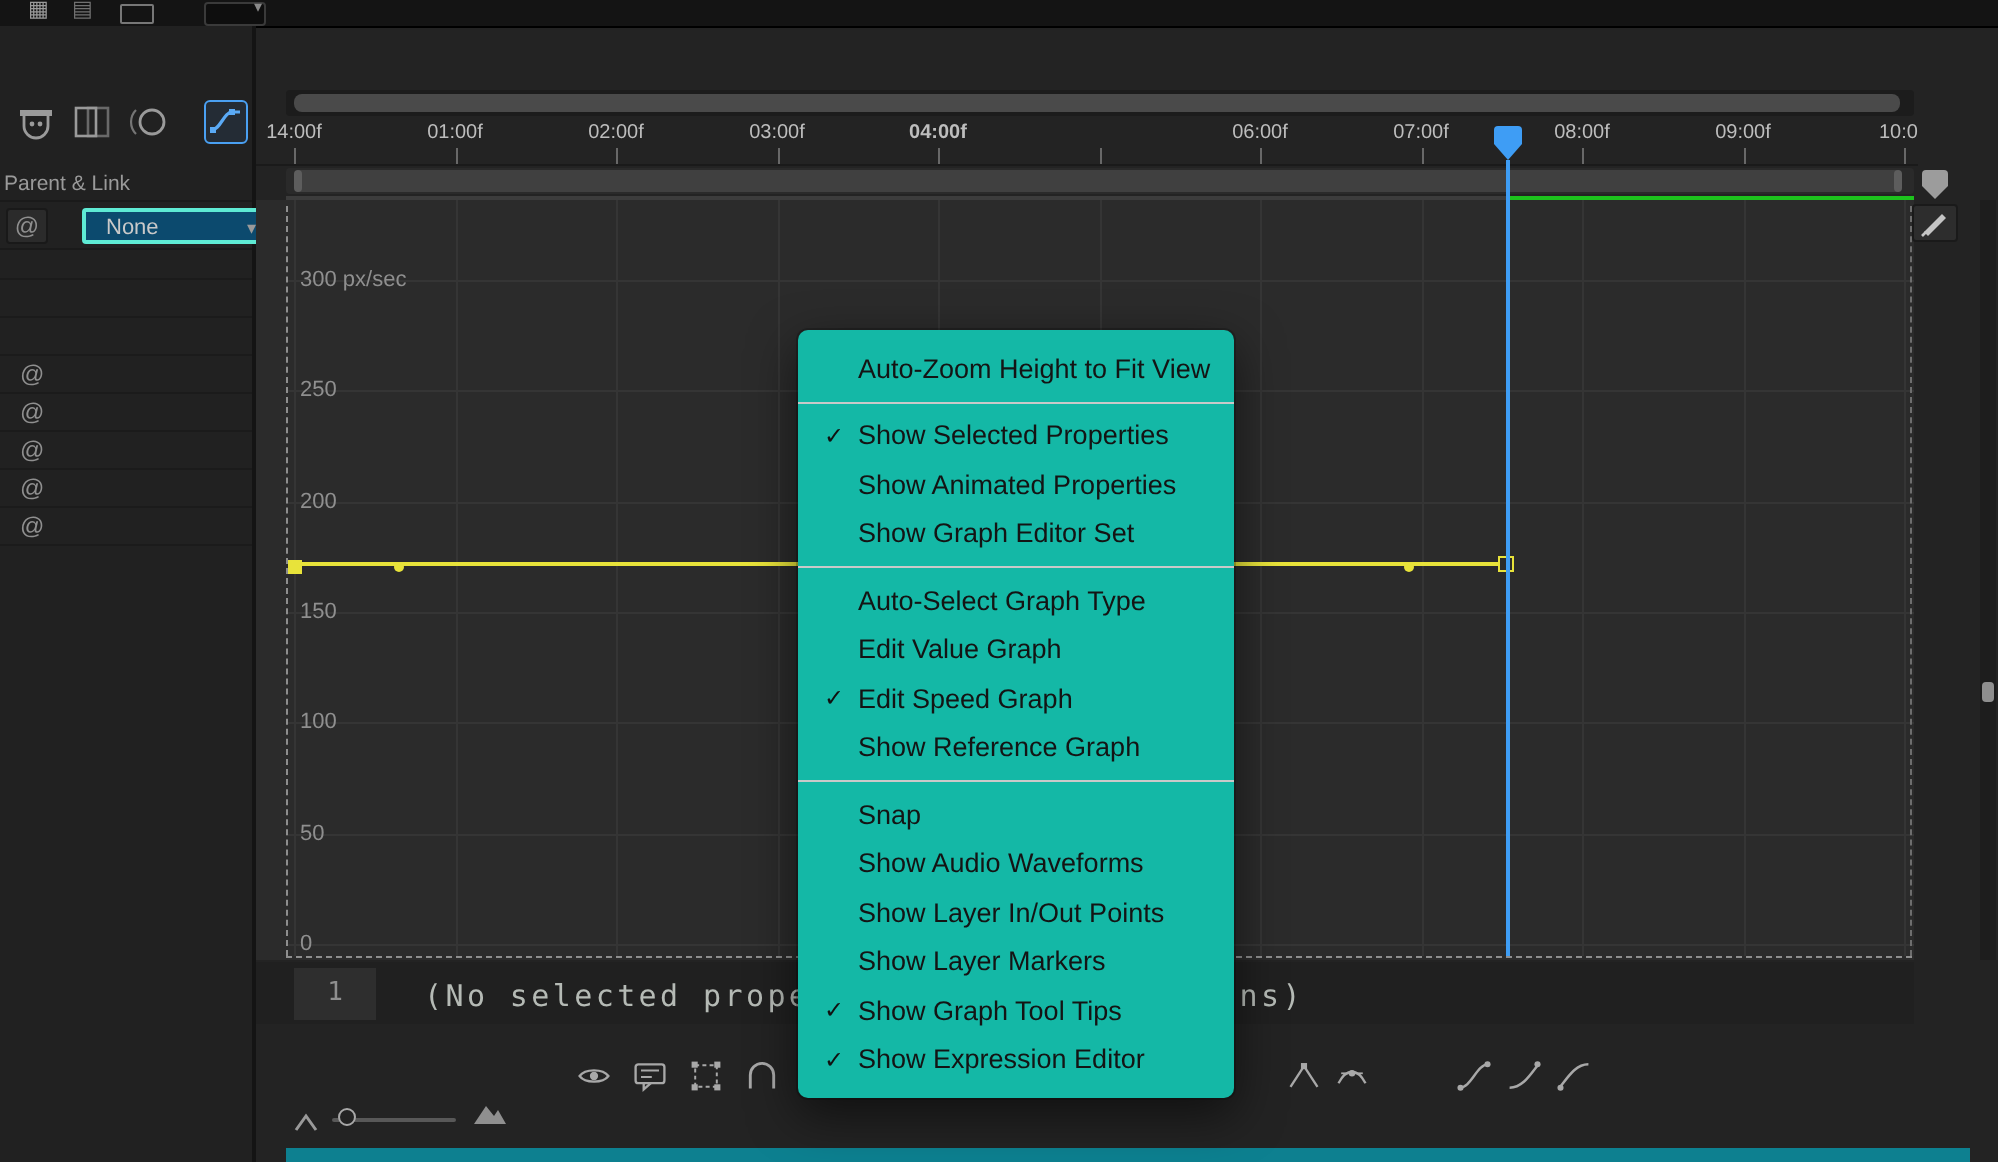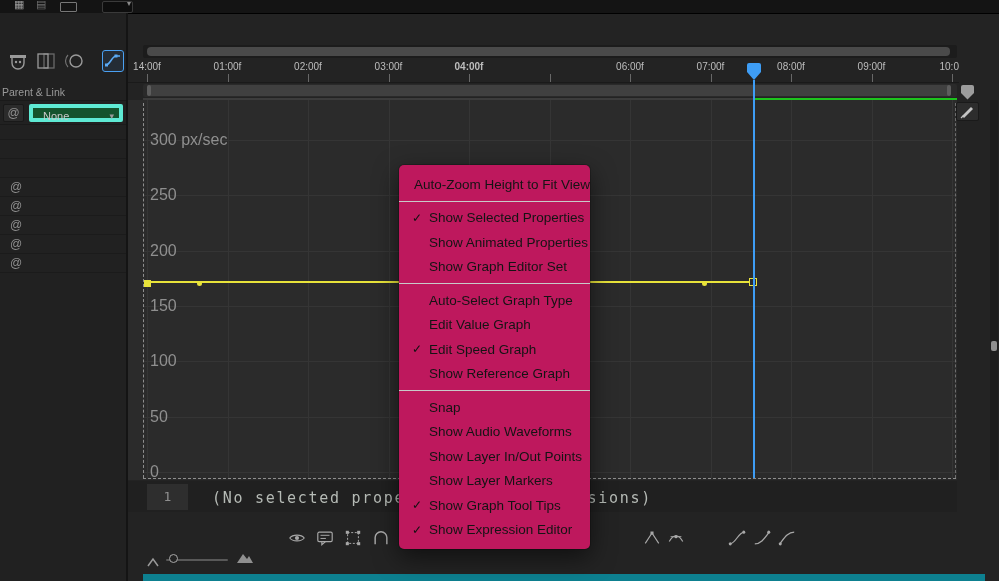--- a/index.html
+++ b/index.html
@@ -17,21 +17,21 @@
   
   .left-panel{left:0;top:13px;width:126px;height:568px;background:#212121;}
   .panel-divider{left:126px;top:13px;width:2px;height:568px;background:#141414;}
   .tl-icon{position:absolute;width:20px;height:20px;}
   .ge-btn{left:102px;top:50px;width:22px;height:22px;border:1.5px solid #4aa0f2;border-radius:3px;
           background:rgba(70,150,240,.10);box-sizing:border-box;}
   .ph-header{left:2px;top:86px;width:120px;height:13px;font-size:10.5px;color:#9a9a9a;}
   .hdr-line{left:0;width:126px;height:1px;background:#1a1a1a;}
   .whip-box{left:3px;top:104px;width:21px;height:18px;background:#2b2b2b;border:1px solid #191919;border-radius:2px;
             color:#8f8f8f;font-size:12px;text-align:center;line-height:16px;box-sizing:border-box;}
-  .none-dd{left:29px;top:104px;width:94px;height:18px;background:#14532d;border:4px solid #5eead4;border-radius:2px;
+  .none-dd{left:41px;top:104px;width:94px;height:18px;background:#0c4a6e;border:2px solid #5eead4;border-radius:2px;
            box-sizing:border-box;color:#c9c9c9;font-size:11px;line-height:16px;padding-left:10px;}
   .none-dd .caret{position:absolute;right:5px;top:0;font-size:9px;color:#9a9a9a;}
   .row-divider{position:absolute;left:0;width:126px;height:1px;background:#1b1b1b;}
   .pick-whip{position:absolute;left:10px;width:16px;height:18px;color:#8f8f8f;font-size:12px;line-height:18px;}
 
   
   .scroll-track{left:143px;top:45px;width:814px;height:13px;background:#1c1c1c;border-radius:2px;}
   .scroll-handle{left:147px;top:47px;width:803px;height:9px;background:#4a4a4a;border-radius:4px;}
   #ruler{left:128px;top:58px;width:831px;height:24px;overflow:hidden;}
   .ruler-label{position:absolute;top:3px;transform:translateX(-50%);font-size:10px;color:#bdbdbd;white-space:nowrap;}
@@ -40,21 +40,21 @@
   .wa-track{left:143px;top:84px;width:814px;height:13px;background:#2a2a2a;border-radius:2px;}
   .wa-bar{left:147px;top:85px;width:804px;height:11px;background:#404040;border-radius:3px;}
   .wa-grip{position:absolute;top:85px;width:4px;height:11px;background:#5d5d5d;border-radius:2px;}
   .line-gray{left:143px;top:98px;width:611px;height:3px;background:#3c3c3c;}
   .line-green{left:754px;top:98px;width:203px;height:3px;background:#1dc31d;}
 
   
   #graph{left:128px;top:100px;width:829px;height:380px;background:#2b2b2b;overflow:hidden;}
   .gridv{position:absolute;top:0;width:1px;height:378px;background:#353535;}
   .gridh{position:absolute;left:15px;width:814px;height:1px;background:#353535;}
-  .ylab{position:absolute;left:22px;transform:translateY(-50%);font-size:16px;color:#8f8f8f;white-space:nowrap;}
+  .ylab{position:absolute;left:22px;transform:translateY(-50%);font-size:11px;color:#8f8f8f;white-space:nowrap;}
   .dash-l{position:absolute;left:15px;top:3px;height:375px;border-left:1px dashed #8e8e8e;}
   .dash-r{position:absolute;left:827px;top:3px;height:375px;border-left:1px dashed #6e6e6e;}
   .dash-b{position:absolute;left:15px;top:378px;width:813px;border-top:1px dashed #8e8e8e;}
   .speed-line{position:absolute;left:19px;top:181px;width:604px;height:2px;background:#e8e33a;}
   .kf-sq{position:absolute;width:7px;height:7px;background:#e8e33a;}
   .kf-dot{position:absolute;width:5px;height:5px;border-radius:50%;background:#e8e33a;}
   .kf-sel{position:absolute;left:621px;top:178px;width:8px;height:8px;border:1.5px solid #e8e33a;background:#2b2b2b;box-sizing:border-box;}
 
   
   .ph-line{left:753px;top:80px;width:2px;height:398px;background:#3e9df5;}
@@ -77,21 +77,21 @@
   .zoom-handle{left:169px;top:554px;width:9px;height:9px;border:1.5px solid #a8a8a8;border-radius:50%;background:#232323;box-sizing:border-box;}
   .zoom-in{left:236px;top:550px;}
 
   
   .marker-bin{left:960px;top:84px;}
   .comp-btn{left:956px;top:102px;width:23px;height:19px;background:#2d2d2d;border:1px solid #1a1a1a;border-radius:2px;box-sizing:border-box;}
   .v-scroll{left:990px;top:100px;width:8px;height:380px;background:#1d1d1d;}
   .v-grip{left:991px;top:341px;width:6px;height:10px;background:#8f8f8f;border-radius:2px;}
 
   
-  #menu{left:399px;top:165px;width:191px;background:#be185d;border-radius:5px;padding:7px 0;box-sizing:border-box;
+  #menu{left:399px;top:165px;width:218px;background:#14b8a6;border-radius:5px;padding:7px 0;box-sizing:border-box;
         box-shadow:0 8px 24px rgba(0,0,0,.55),0 0 0 1px rgba(0,0,0,.2);z-index:50;}
   .menu-item{height:24.5px;display:flex;align-items:center;font-size:13.5px;color:#141414;cursor:default;}
   .menu-item .chk{width:18px;margin-left:9px;text-align:center;font-size:12px;color:#111;}
   .menu-item .lbl{margin-left:3px;white-space:nowrap;}
   .menu-sep{height:1px;background:#c9c9c9;margin:4px 0;}
 
   
   .teal-bar{left:143px;top:574px;width:842px;height:7px;background:#0d8090;}
 </style>
 </head>

